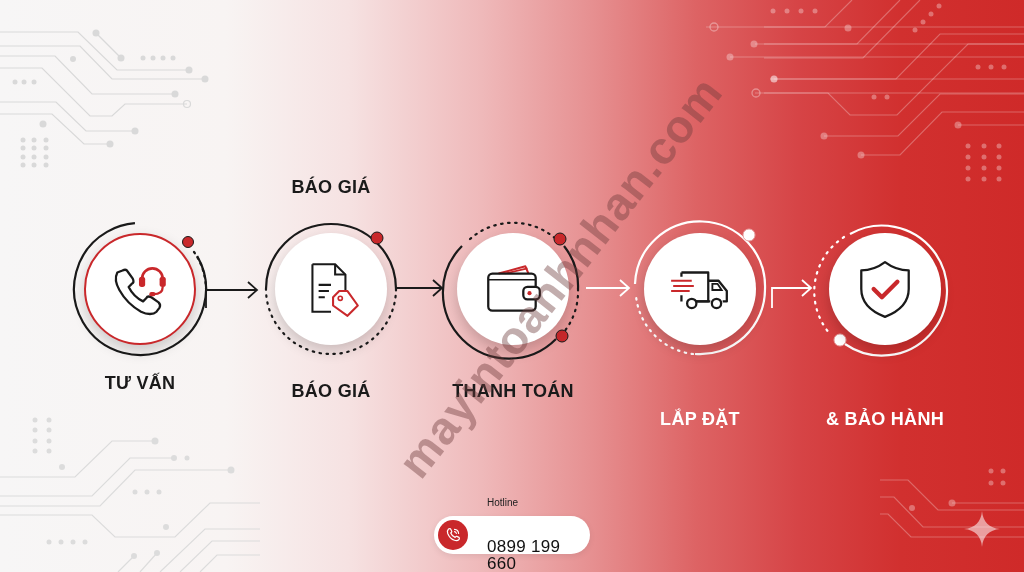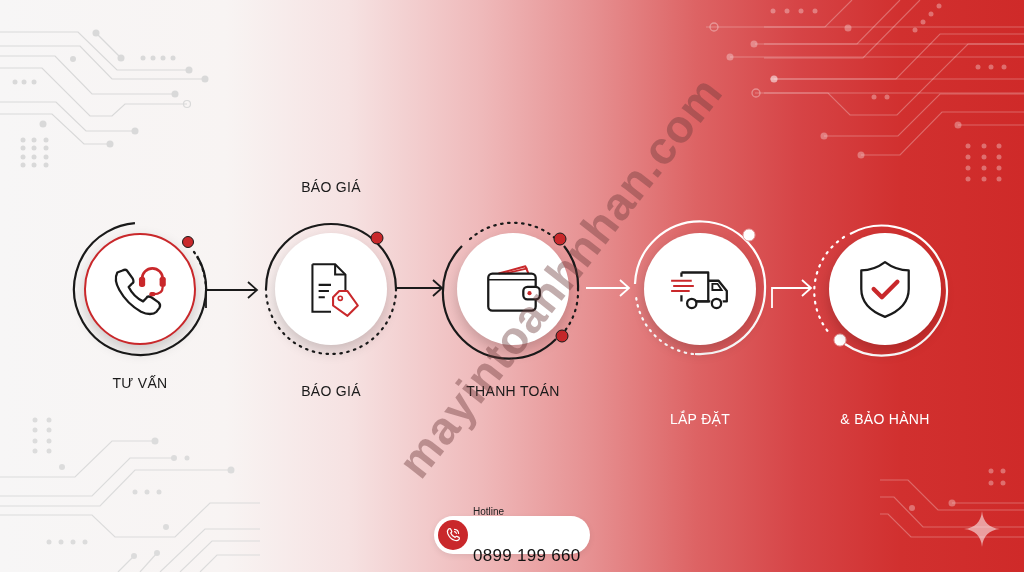--- a/index.html
+++ b/index.html
@@ -16,21 +16,21 @@
   .step { position: absolute; width: 170px; height: 170px; }
   .step svg.ring { position: absolute; inset: 0; width: 170px; height: 170px; overflow: visible; }
   .disc {
     position: absolute; width: 112px; height: 112px; left: 29px; top: 29px;
     border-radius: 50%; background: #ffffff;
     box-shadow: 0 6px 14px rgba(0,0,0,0.18);
     display: flex; align-items: center; justify-content: center;
   }
   .disc svg { width: 66px; height: 66px; }
   .label {
-    position: absolute; font-weight: 400; font-size: 14px; letter-spacing: 0.3px;
+    position: absolute; font-weight: 700; font-size: 18px; letter-spacing: 0.3px;
     text-align: center; line-height: 28px; white-space: nowrap;
   }
   .label.dark { color: #1a1a1a; }
   .label.light { color: #ffffff; }
   .arrow { position: absolute; }
   .watermark {
     position: absolute; left: 300px; top: 250px;
     transform: rotate(-52deg); transform-origin: center;
     font-size: 46px; font-weight: 700; color: rgba(110, 60, 60, 0.42);
     white-space: nowrap; letter-spacing: 1px; width: 520px; text-align: center;
@@ -38,21 +38,21 @@
   .hotline {
     position: absolute; left: 434px; top: 516px; width: 156px; height: 38px;
     background: #ffffff; border-radius: 20px;
     display: flex; align-items: center; padding-left: 4px;
     box-shadow: 0 2px 6px rgba(0,0,0,0.08);
   }
   .hotline .phone-badge {
     width: 30px; height: 30px; border-radius: 50%; background: #c9282b;
     display: flex; align-items: center; justify-content: center; flex: 0 0 30px;
   }
-  .hotline .text { margin-left: 5px; display: flex; flex-direction: column; line-height: 1; gap: 28px; }
+  .hotline .text { margin-left: 19px; display: flex; flex-direction: column; line-height: 1; gap: 28px; }
   .hotline .cap { font-size: 10px; color: #222; margin-bottom: 2px; }
   .hotline .num { font-size: 17px; font-weight: 400; color: #111; letter-spacing: 0.3px; }
   .sparkle { position: absolute; left: 963px; top: 510px; width: 38px; height: 38px; }
 </style>
 </head>
 <body>
 
 <svg class="bg-circuits" viewBox="0 0 1024 572">
   <g fill="none" stroke="#d9d9d9" stroke-width="1.2">
     <path d="M0 32 H78 L117 70 H189"></path>

